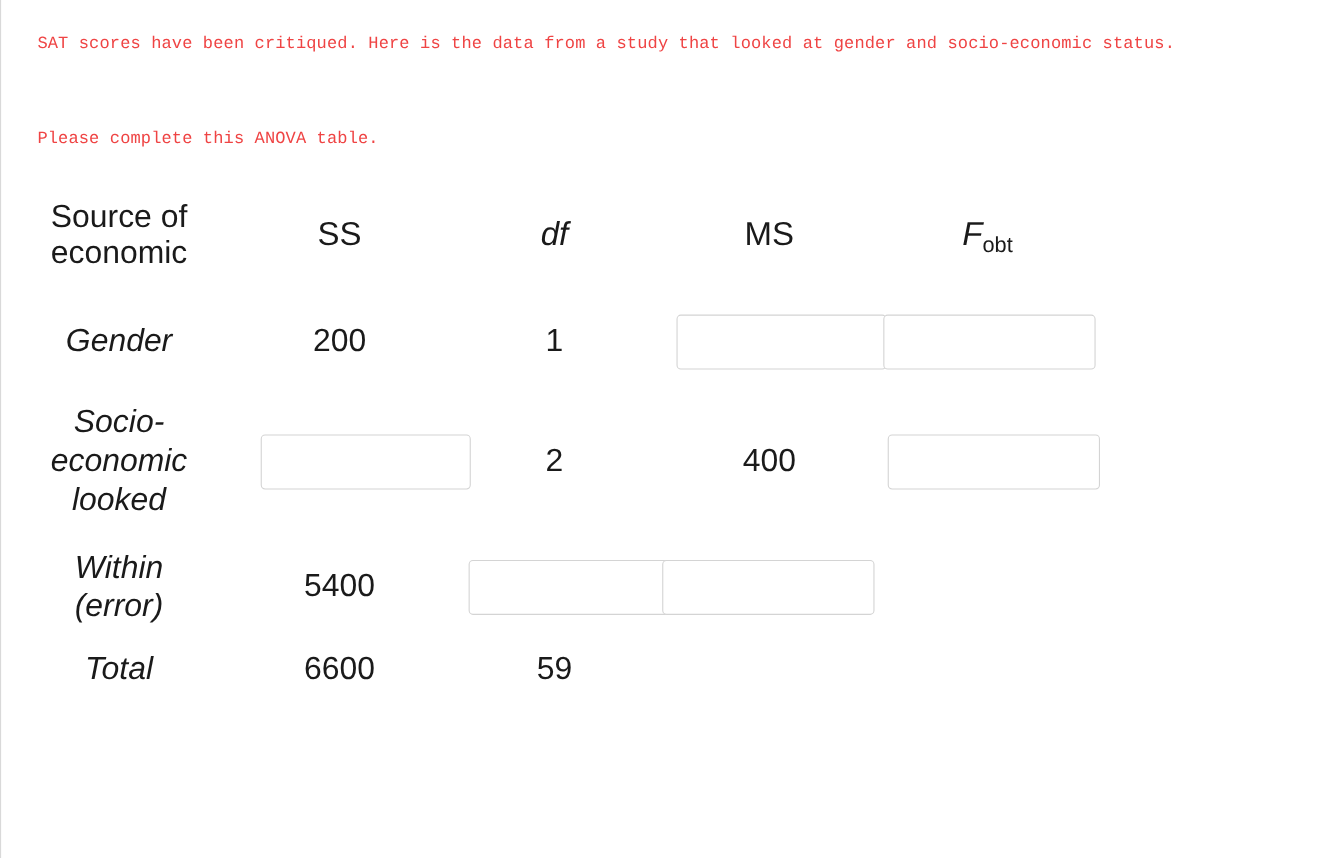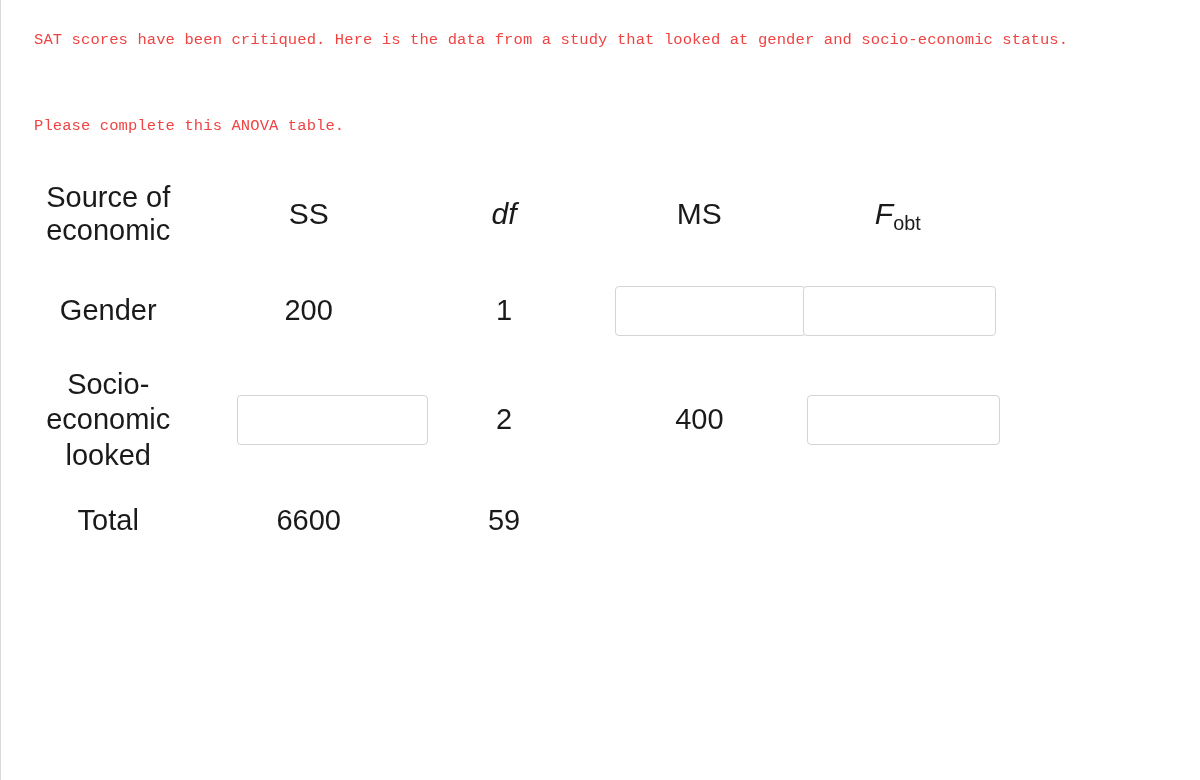--- a/index.html
+++ b/index.html
@@ -84,21 +84,21 @@
     font-size: 29px;
     line-height: 1.22;
     color: #1a1a1a;
   }
   .row-gender td    { height: 78px; }
   .row-ses td       { height: 140px; }
   .row-interaction td { height: 84px; }
   .row-within td    { height: 88px; }
   .row-total td     { height: 62px; }
 
-  .label-cell { font-size: 29px; line-height: 1.23; }
+  .label-cell { font-size: 29px; line-height: 1.23; font-style: italic; }
 
   .inputbox {
     display: block;
     box-sizing: border-box;
     background: #ffffff;
     border: 1px solid #d4d4d4;
     border-radius: 4px;
     height: 50px;
     width: 100%;
     outline: none;
@@ -181,20 +181,34 @@
           <input class="inputbox ses-ss-box" type="text" value="" style="">
         </td>
         <td>2</td>
         <td>400</td>
         <td class="box-cell">
           <input class="inputbox ses-f-box" type="text" value="" style="">
         </td>
       </tr>
 
 
+      <tr class="drow row-within">
+        <td class="label-cell">
+          <span>Within</span><br>
+          <span>(error)</span>
+        </td>
+        <td>5400</td>
+        <td class="box-cell">
+          <input class="inputbox within-df-box" type="text" value="" style="">
+        </td>
+        <td class="box-cell">
+          <input class="inputbox within-ms-box" type="text" value="" style="">
+        </td>
+        <td></td>
+      </tr>
 
       <tr class="drow row-total">
         <td class="label-cell">Total</td>
         <td>6600</td>
         <td>59</td>
         <td></td>
         <td></td>
       </tr>
 
     </tbody>

